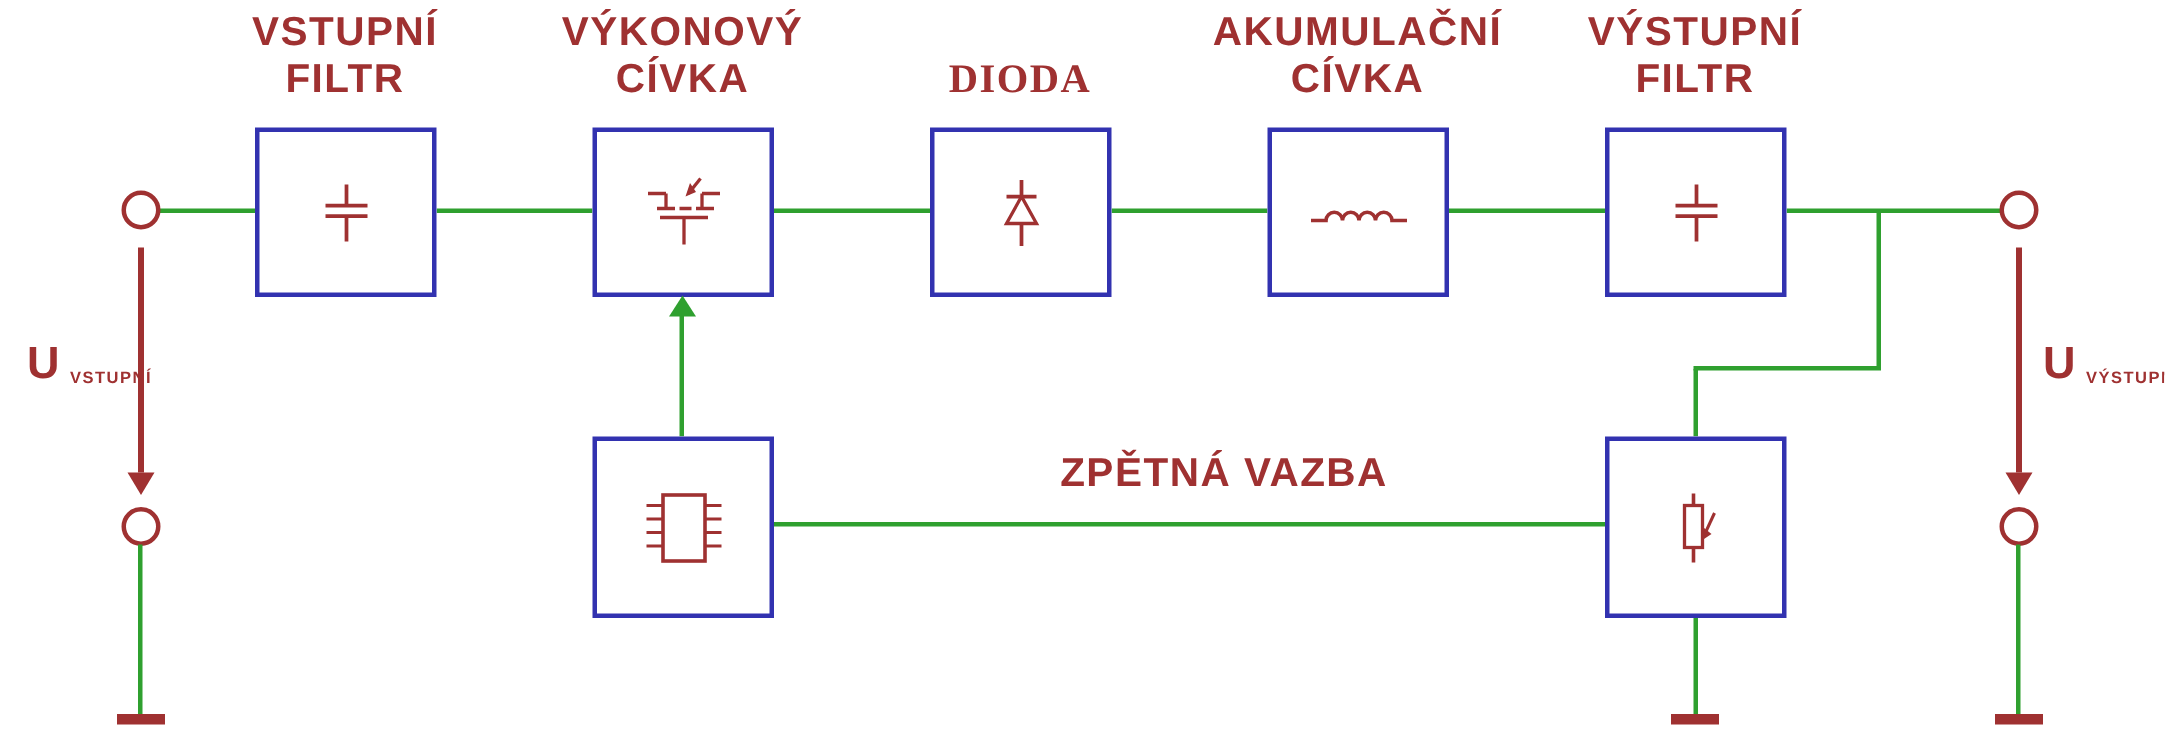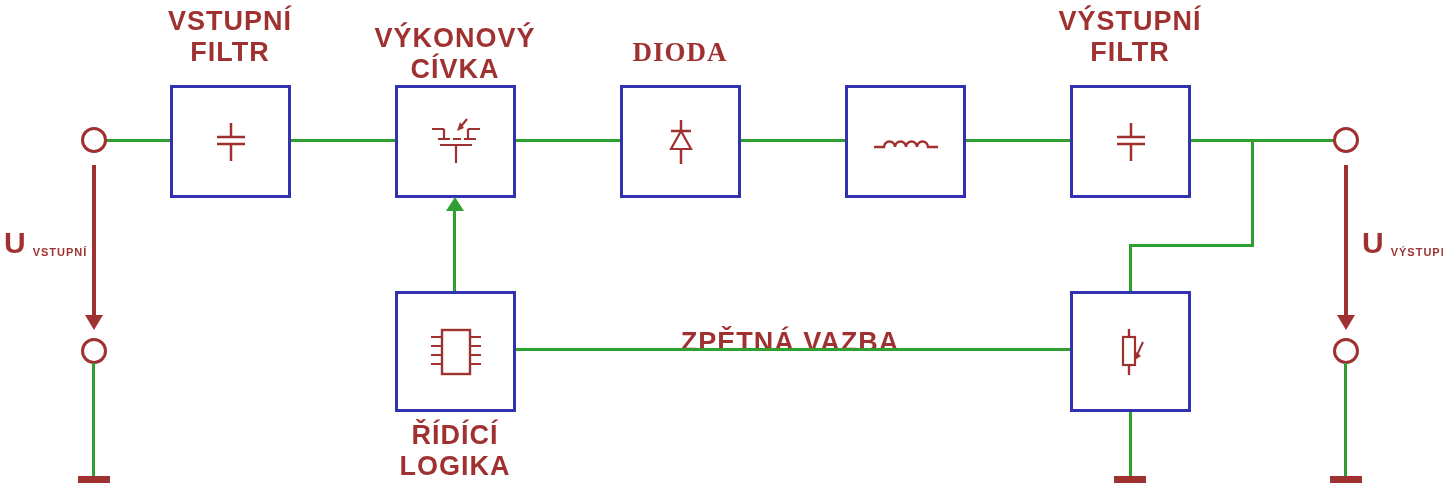--- a/index.html
+++ b/index.html
@@ -75,26 +75,30 @@
 </style>
 </head>
 <body>
 
 <div class="canvas">
 
   <div class="lbl" style="left:130px; top:6px; width:200px;">
     <span>VSTUPNÍ</span>
     <span>FILTR</span>
   </div>
-  <div class="lbl" style="left:355px; top:6px; width:200px;margin-top:17px;">
+  <div class="lbl" style="left:355px; top:6px; width:200px;">
     <span>VÝKONOVÝ</span>
     <span>CÍVKA</span>
   </div>
   <div class="lbl" style="left:580px; top:37px; width:200px;font-family:Liberation Serif, serif;">
     <span>DIODA</span>
+  </div>
+  <div class="lbl" style="left:795px; top:6px; width:220px;">
+    <span>AKUMULAČNÍ</span>
+    <span>CÍVKA</span>
   </div>
   <div class="lbl" style="left:1030px; top:6px; width:200px;">
     <span>VÝSTUPNÍ</span>
     <span>FILTR</span>
   </div>
 
   <div class="wire-h" style="left:104px; top:139px; width:66px;"></div>
   <div class="wire-h" style="left:291px; top:139px; width:104px;"></div>
   <div class="wire-h" style="left:516px; top:139px; width:104px;"></div>
   <div class="wire-h" style="left:741px; top:139px; width:104px;"></div>
@@ -129,21 +133,21 @@
       <path d="M20 4 V18 M6 18 H34 M6 25 H34 M20 25 V42" stroke="currentColor" stroke-width="2.5" fill="none"></path>
     </svg>
   </div>
 
   <div class="term" style="left:81px; top:127px;"></div>
   <div class="varrow-line" style="left:92px; top:165px; height:150px;"></div>
   <div class="varrow-head" style="left:85px; top:315px;"></div>
   <div class="term" style="left:81px; top:338px;"></div>
   <div class="wire-v" style="left:92px; top:363px; height:113px;"></div>
   <div class="gnd" style="left:78px; top:476px;"></div>
-  <div class="ulabel" style="left:4px; top:226px;">
+  <div class="ulabel" style="left:18px; top:226px;">
     <span class="u-main">U</span><span class="u-sub">VSTUPNÍ</span>
   </div>
 
   <div class="term" style="left:1333px; top:127px;"></div>
   <div class="varrow-line" style="left:1344px; top:165px; height:150px;"></div>
   <div class="varrow-head" style="left:1337px; top:315px;"></div>
   <div class="term" style="left:1333px; top:338px;"></div>
   <div class="wire-v" style="left:1344px; top:363px; height:113px;"></div>
   <div class="gnd" style="left:1330px; top:476px;"></div>
   <div class="ulabel" style="left:1362px; top:226px;">
@@ -151,26 +155,22 @@
   </div>
 
   <div class="garrow-up" style="left:446px; top:197px;"></div>
   <div class="wire-v" style="left:453px; top:210px; height:81px;"></div>
   <div class="blk tall" style="left:395px; top:291px;">
     <svg class="sym" width="58" height="54" viewBox="0 0 58 54">
       <rect x="15" y="5" width="28" height="44" stroke="currentColor" stroke-width="2.4" fill="none"></rect>
       <path d="M4 12 H15 M4 21 H15 M4 30 H15 M4 39 H15 M43 12 H54 M43 21 H54 M43 30 H54 M43 39 H54" stroke="currentColor" stroke-width="2" fill="none"></path>
     </svg>
   </div>
-  <div class="lbl" style="left:355px; top:420px; width:200px;">
-    <span>ŘÍDÍCÍ</span>
-    <span>LOGIKA</span>
-  </div>
 
-  <div class="lbl" style="left:630px; top:300px; width:320px;margin-top:27px;">
+  <div class="lbl" style="left:656px; top:300px; width:320px;">
     <span>ZPĚTNÁ VAZBA</span>
   </div>
   <div class="wire-h" style="left:516px; top:348px; width:554px;"></div>
   <div class="wire-v" style="left:1251px; top:142px; height:104px;"></div>
   <div class="wire-h" style="left:1129px; top:244px; width:125px;"></div>
   <div class="wire-v" style="left:1129px; top:246px; height:45px;"></div>
   <div class="blk tall" style="left:1070px; top:291px;">
     <svg class="sym" width="44" height="50" viewBox="0 0 44 50">
       <path d="M20 2 V10 M20 38 V48" stroke="currentColor" stroke-width="2.4" fill="none"></path>
       <rect x="14" y="10" width="12" height="28" stroke="currentColor" stroke-width="2.2" fill="none"></rect>

